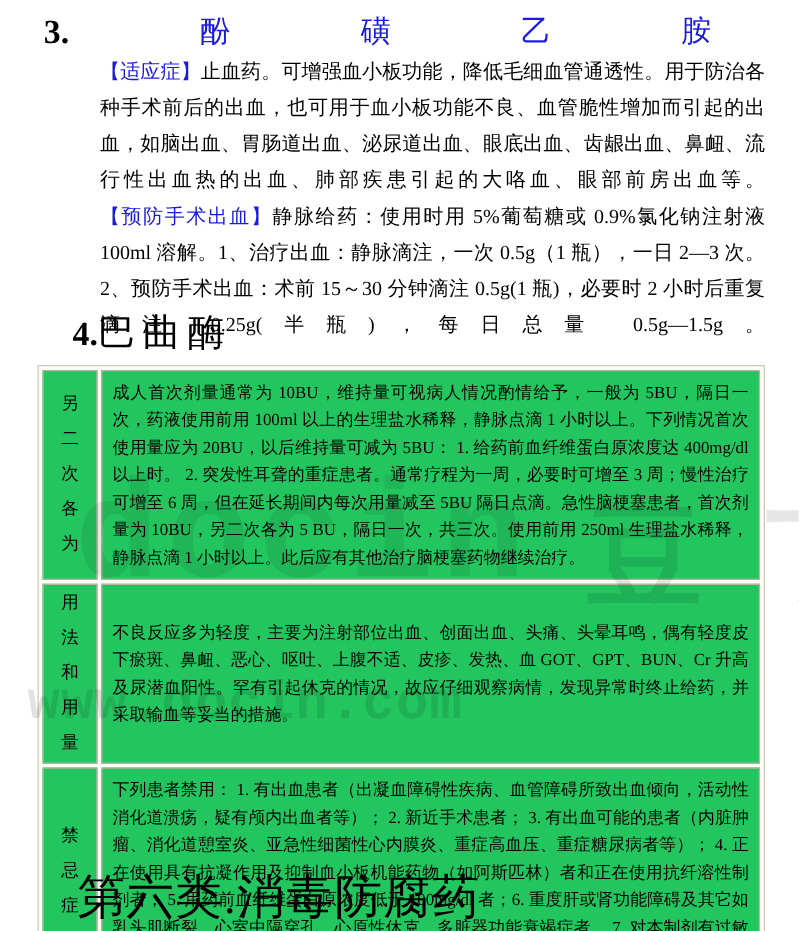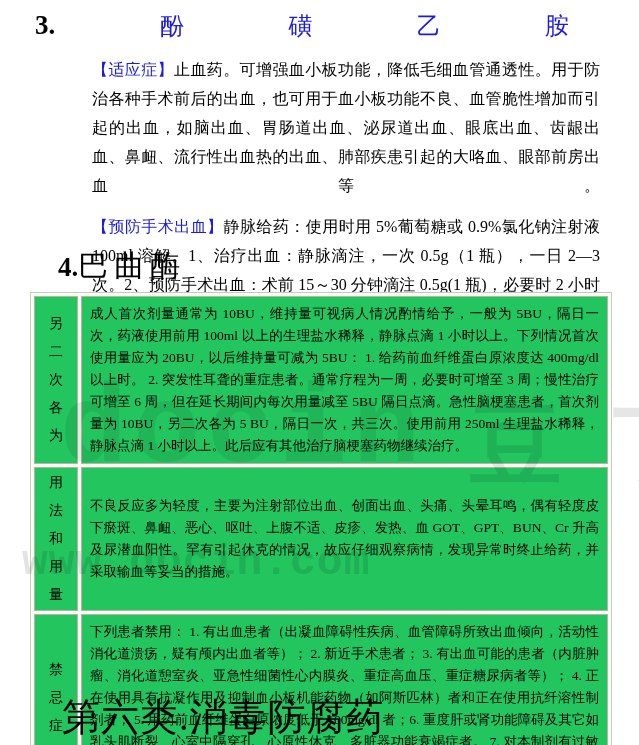--- a/index.html
+++ b/index.html
@@ -19,21 +19,21 @@
   .wm-url       { top:538px; left:22px;  font-size:43px; font-weight:bold; letter-spacing:1px; color:rgba(70,70,70,0.15); }
 
   
   .h3-line { position:absolute; top:10px; left:35px; right:30px; display:flex; align-items:flex-start; z-index:2; }
   .h3-num  { font-size:27px; font-weight:bold; color:#000; line-height:30px; }
   .h3-title{ flex:1; margin-left:105px; margin-right:40px; display:flex; justify-content:space-between; }
   .h3-title span { font-size:24px; color:var(--accent,#1a1ae0); line-height:32px; }
 
   
   .content { position:absolute; top:43px; left:80px; width:532px; z-index:2; }
-  .para { margin:12px; font-size:16px; line-height:29px; text-align:justify; text-align-last:justify; }
+  .para { margin:0; font-size:16px; line-height:29px; text-align:justify; text-align-last:justify; }
   .lbl  { color:var(--accent,#1a1ae0); }
 
   
   .h4-line { position:absolute; top:246px; left:58px; z-index:2; }
   .h4-num  { font-size:27px; font-weight:bold; }
   .h4-title{ font-size:30px; letter-spacing:6px; }
 
   
   .drug-table {
     position:absolute; top:292px; left:30px; width:582px; z-index:2;

